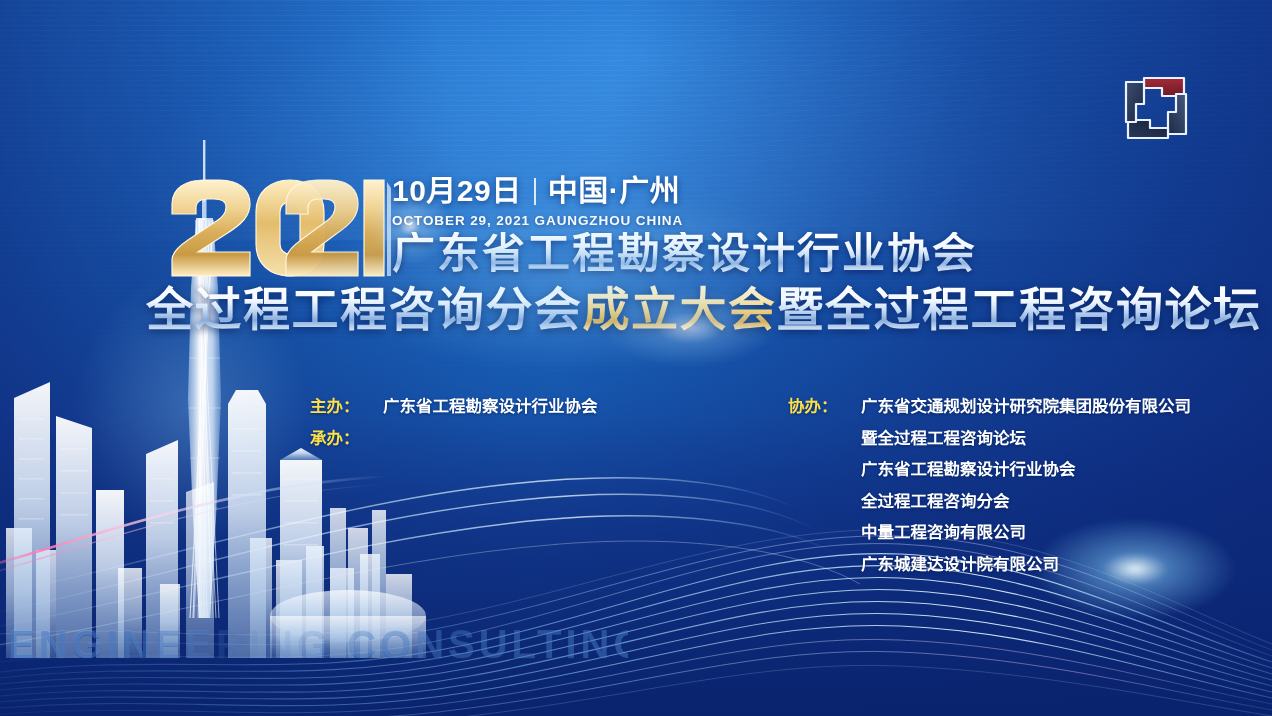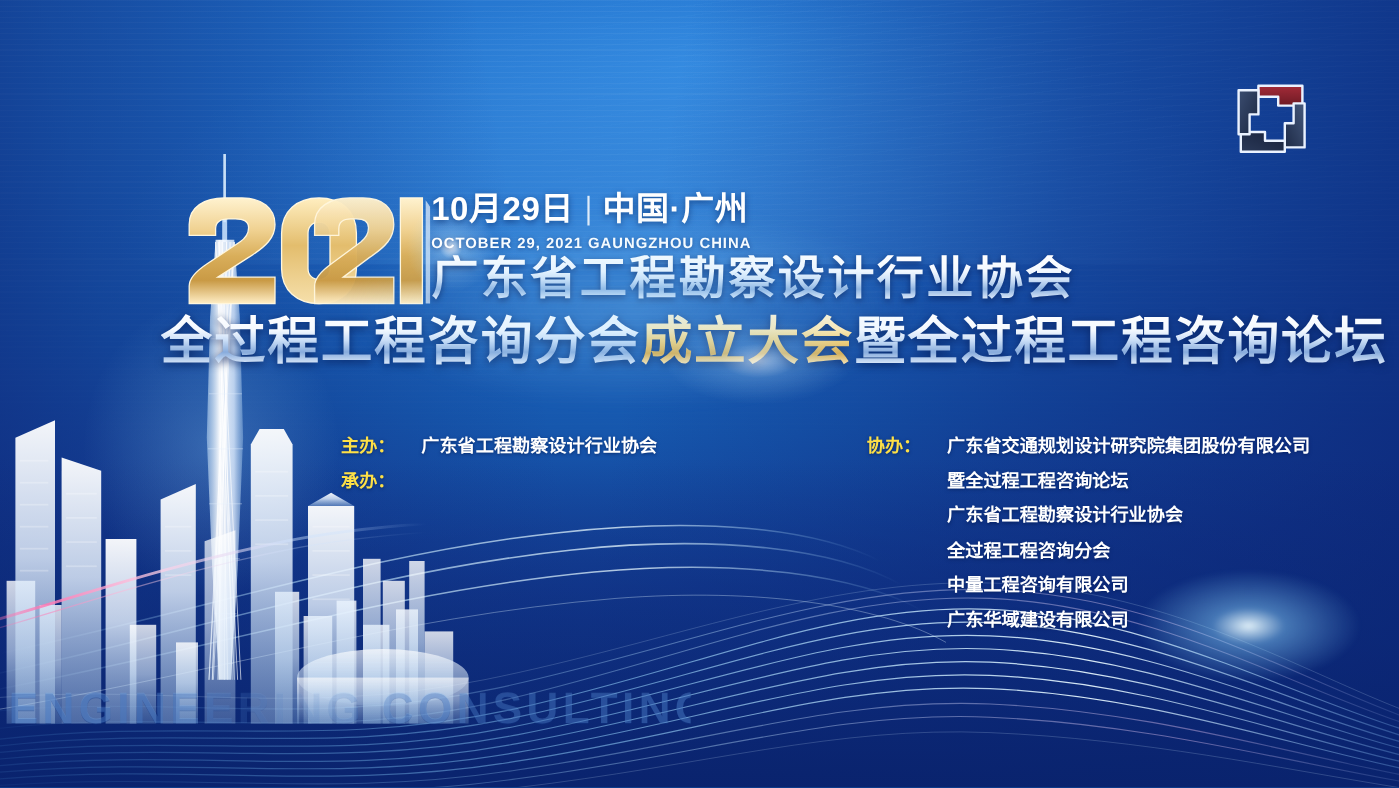--- a/index.html
+++ b/index.html
@@ -475,19 +475,19 @@
     <div class="org-row">
       <div class="org-label blank">协办：</div>
       <div class="org-val">全过程工程咨询分会</div>
     </div>
     <div class="org-row">
       <div class="org-label blank">协办：</div>
       <div class="org-val">中量工程咨询有限公司</div>
     </div>
     <div class="org-row">
       <div class="org-label blank">协办：</div>
-      <div class="org-val">广东华域建设有限公司</div>
+      <div class="org-val">广东城建达设计院有限公司</div>
     </div>
   </div>
 
   <div class="centerglow"></div>
 
 </div>
 
 </body></html>

